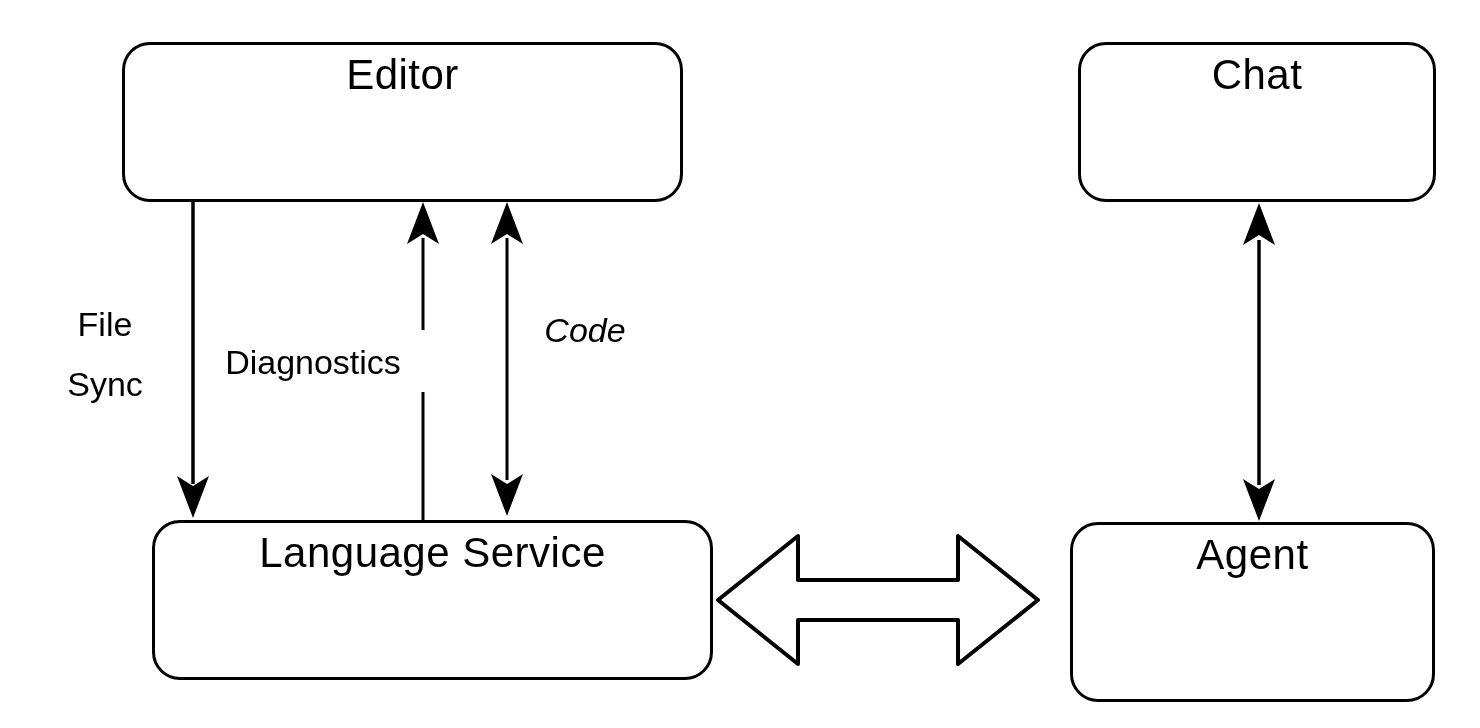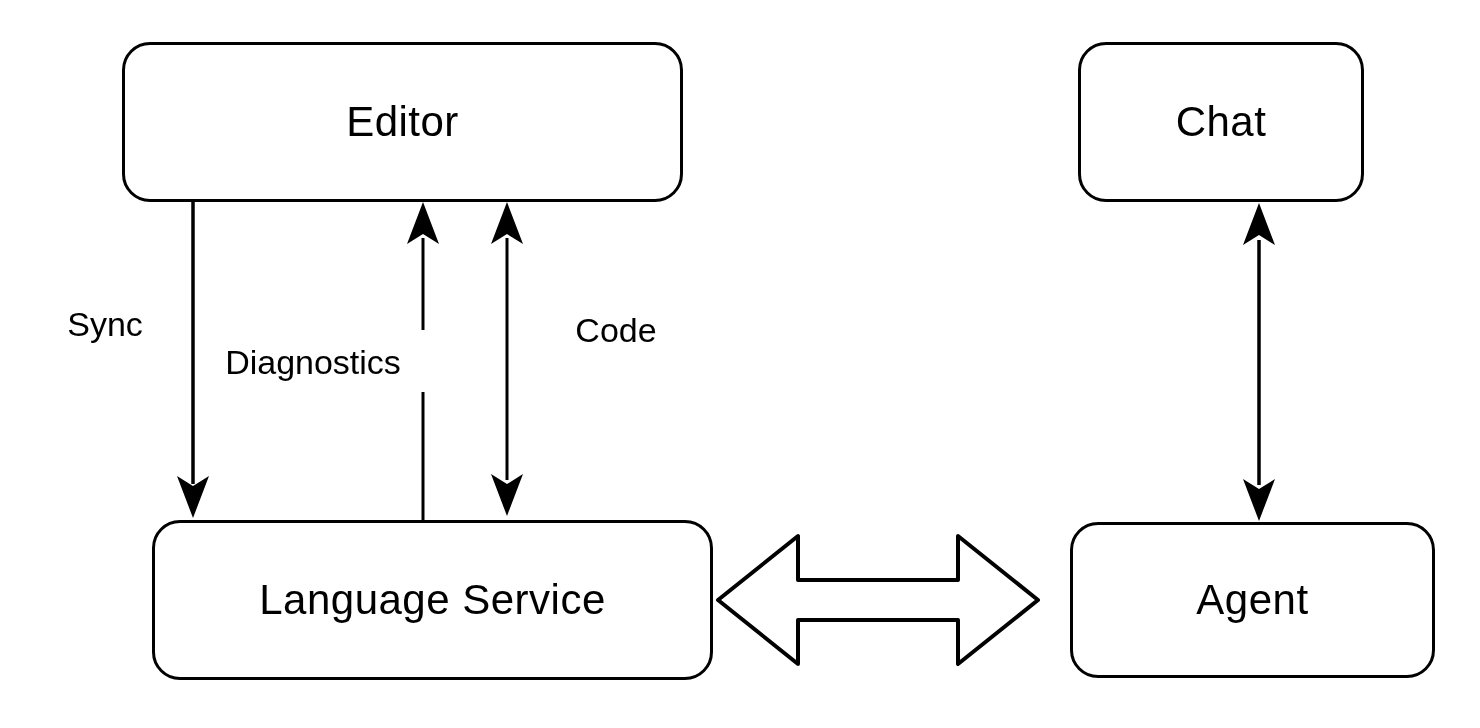--- a/index.html
+++ b/index.html
@@ -25,40 +25,40 @@
   }
   .node {
     position: absolute;
     box-sizing: border-box;
     background: #ffffff;
     border: 3.5px solid #000000;
     border-radius: 28px;
     display: flex;
     flex-direction: column;
     align-items: center;
-    justify-content: center;
+    justify-content: flex-start;
     text-align: center;
     font-size: 42px;
     line-height: 60px;
     letter-spacing: 0.5px;
   }
   #node-editor { left: 122px; top: 42px;  width: 561px; height: 160px; }
-  #node-chat   { left: 1078px; top: 42px; width: 286px; height: 160px; }
+  #node-chat   { left: 1078px; top: 42px; width: 358px; height: 160px; }
   #node-lsp    { left: 122px; top: 520px; width: 561px; height: 160px; margin-left: 30px; }
-  #node-agent  { left: 1070px; top: 522px; width: 365px; height: 156px; }
+  #node-agent  { left: 1070px; top: 522px; width: 365px; height: 180px; }
   .edge-label {
     position: absolute;
     font-size: 34px;
     line-height: 60px;
     text-align: center;
     white-space: nowrap;
   }
   #label-file-sync    { left: 25px;  top: 294px; width: 160px; }
   #label-diagnostics  { left: 193px; top: 332px; width: 240px; }
-  #label-code-actions { left: 516px; top: 300px; width: 200px; }
+  #label-code-actions { left: 485px; top: 300px; width: 200px; font-style: italic; }
 </style>
 </head>
 <body>
 
 <div id="canvas">
 
   <svg id="edge-layer" viewBox="0 0 1480 728" xmlns="http://www.w3.org/2000/svg">
 
     <g>
       <line x1="193" y1="201" x2="193" y2="484" stroke="#000000" stroke-width="3.5"></line>
@@ -98,20 +98,21 @@
 
   <div class="node" id="node-lsp">
     <span>Language Service</span>
   </div>
 
   <div class="node" id="node-agent">
     <span>Agent</span>
   </div>
 
   <div class="edge-label" id="label-file-sync">
+    <div>File</div>
     <div>Sync</div>
   </div>
 
   <div class="edge-label" id="label-diagnostics">
     <div>Diagnostics</div>
   </div>
 
   <div class="edge-label" id="label-code-actions">
     <div>Code</div>
   </div>

